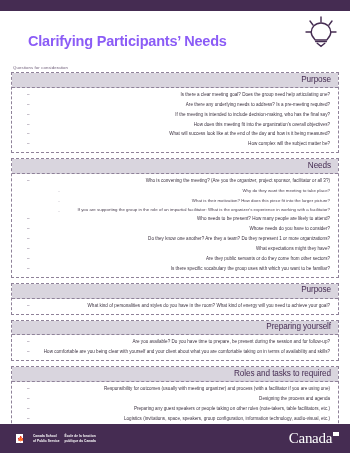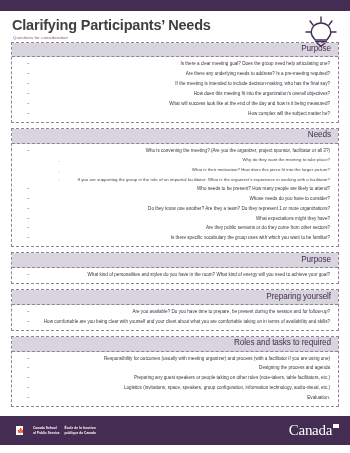--- a/index.html
+++ b/index.html
@@ -22,24 +22,24 @@
     width: 100%;
   }
   .header {
     position: relative;
     padding: 7px 12px 2px 12px;
     background: #ffffff;
   }
   .doc-title {
     font-size: 14.5px;
     font-weight: 700;
-    color: #404040;
+    color: #8b5cf6;
     letter-spacing: -0.2px;
     line-height: 1.05;
-    margin: 0;
+    margin: 16px;
     white-space: nowrap;
   }
   .doc-subtitle {
     font-size: 4.3px;
     color: #6d5c78;
     margin: 1.5px 0 0 1px;
     letter-spacing: 0.1px;
   }
   .bulb {
     position: absolute;
@@ -112,21 +112,21 @@
     left: 2px;
     top: -0.5px;
     color: #6d5c78;
     font-size: 6px;
   }
 
   
   .footer {
     position: absolute;
     left: 0;
-    bottom: 8px;
+    bottom: 0;
     width: 100%;
     height: 29px;
     background: #452c52;
     display: flex;
     align-items: center;
     justify-content: space-between;
     padding: 0 11px;
     box-sizing: border-box;
   }
   .foot-left {

